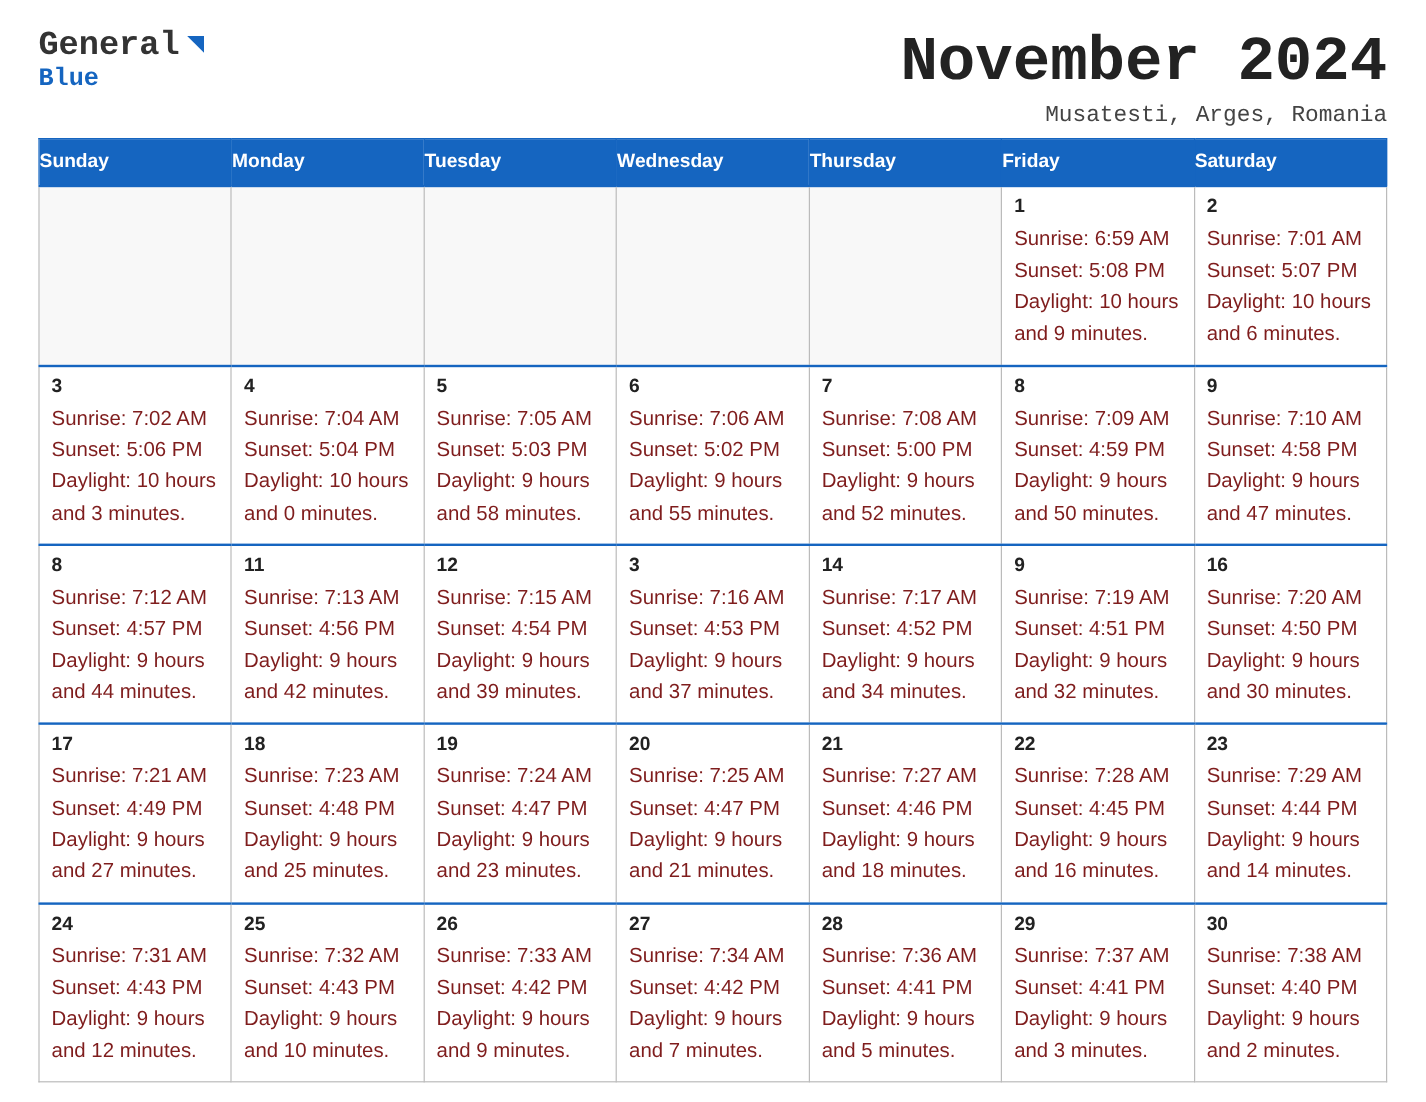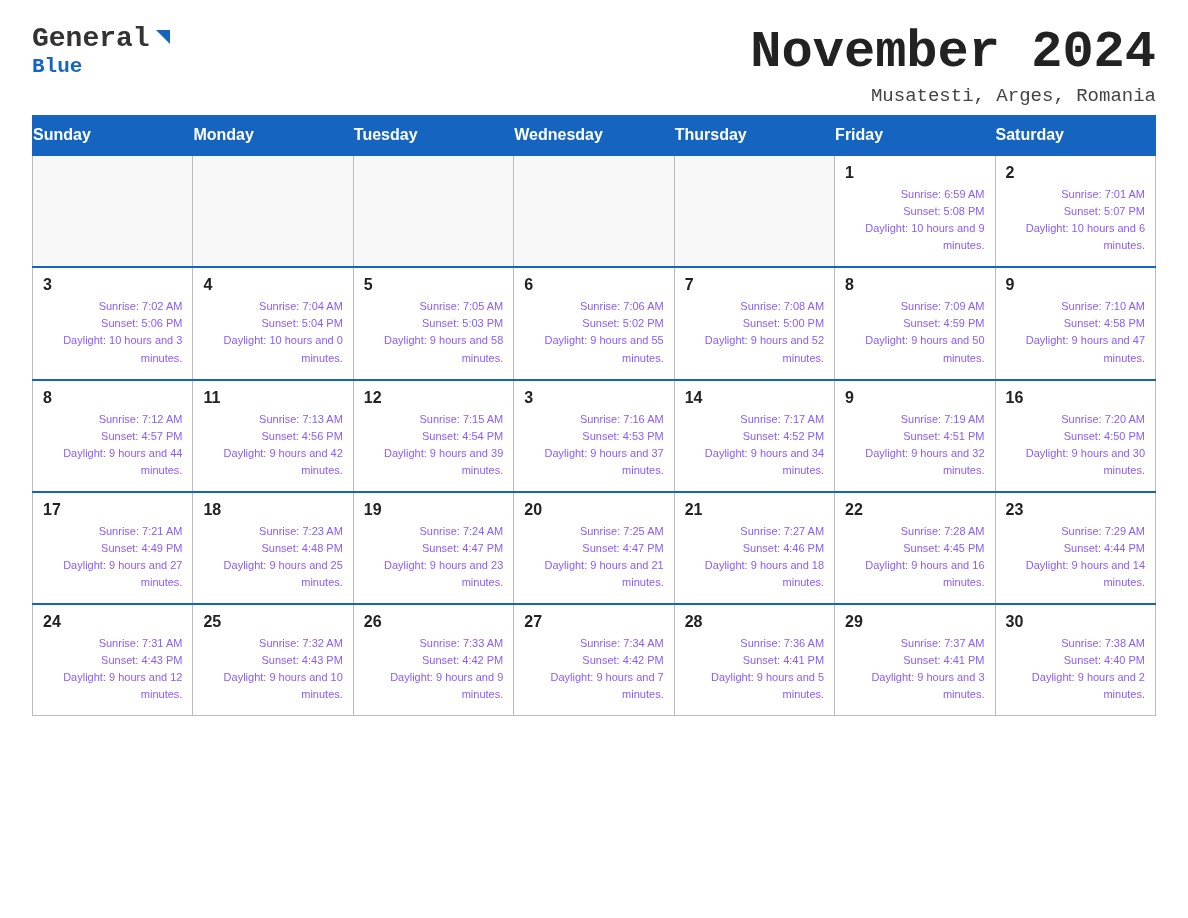--- a/index.html
+++ b/index.html
@@ -71,24 +71,23 @@
       border-top: 2px solid #1565c0;
     }
     .day-number {
       font-size: 16px;
       font-weight: bold;
       color: #222;
       display: block;
       margin-bottom: 4px;
     }
     .day-info {
-      font-size: 11px;
-      color: #8b5cf6;
+      font-size: 17px;
+      color: #7f1d1d;
       line-height: 1.55;
-      text-align: right;
     }
   </style>
 </head>
 <body>
 
 <div class="header-row">
   <div class="logo">
     <div style="display:flex;align-items:center;">
       <span class="logo-text">General</span>
       <span style="display:inline-block;position:relative;top:0;margin-left:2px;">

